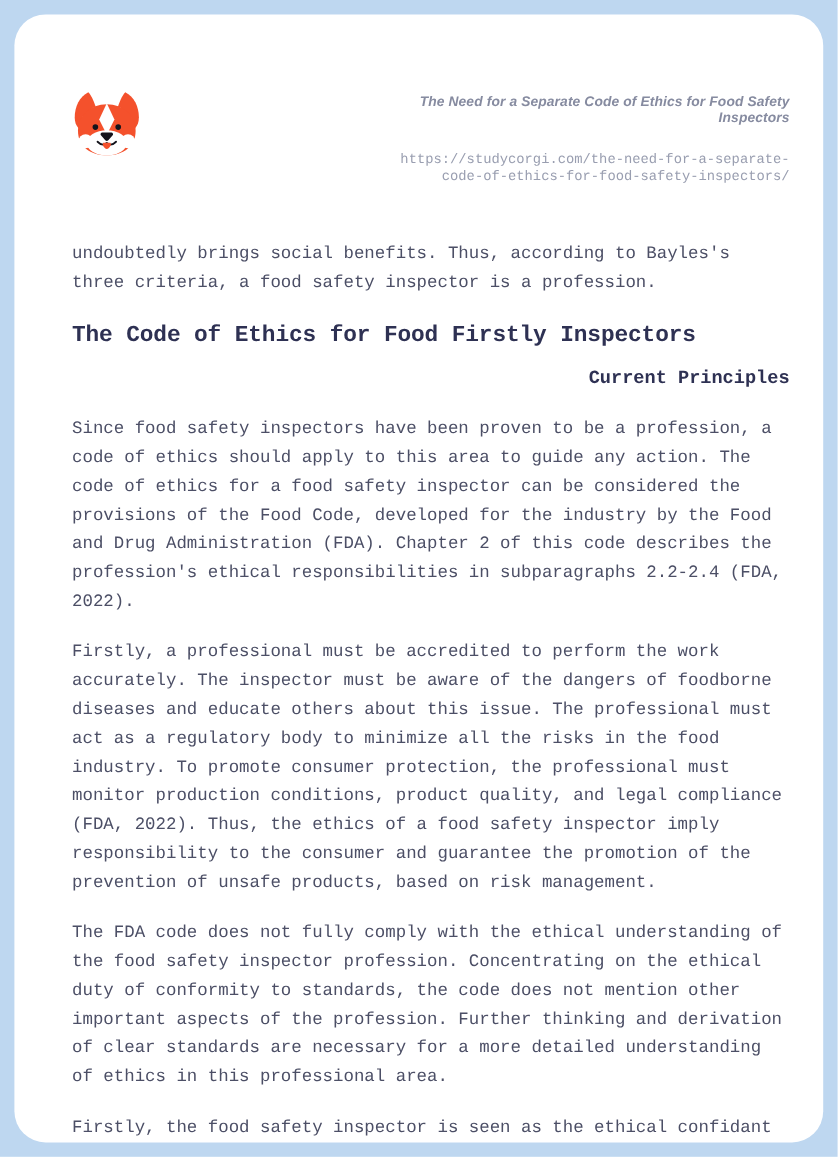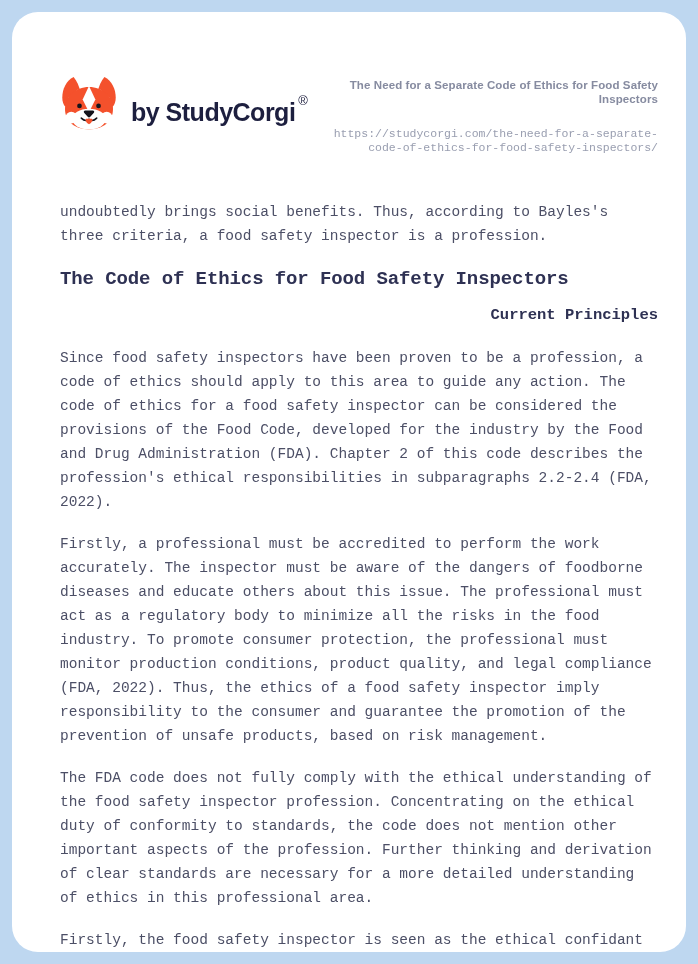--- a/index.html
+++ b/index.html
@@ -54,20 +54,21 @@
     width: 332px;
     text-align: right;
     padding-top: 2px;
   }
   .doc-title {
     font-size: 11.5px;
     font-weight: 700;
     color: #868ba0;
     line-height: 1.25;
     letter-spacing: 0.1px;
+    font-style: italic;
   }
   .doc-url {
     margin-top: 20px;
     font-size: 11.5px;
     font-weight: 400;
     color: #999eb0;
     line-height: 1.2;
     overflow-wrap: break-word;
     font-family: Liberation Mono, monospace;
   }
@@ -128,36 +129,32 @@
           <circle cx="21.5" cy="33" r="2.6" fill="#14141c"></circle>
           <circle cx="42.5" cy="33" r="2.6" fill="#14141c"></circle>
 
           <path d="M27.8 38 h8.4 a1.6 1.6 0 0 1 1.2 2.6 l-4 4.4 a1.9 1.9 0 0 1 -2.8 0 l-4-4.4 a1.6 1.6 0 0 1 1.2 -2.6 Z" fill="#14141c"></path>
 
           <path d="M23.5 46.5 q4.5 4.5 8.5 1.2 q4 3.3 8.5 -1.2" stroke="#14141c" stroke-width="1.7" fill="none" stroke-linecap="round"></path>
 
           <path d="M28.2 49.5 q3.8 7.5 7.6 0 l-0.4 -2.2 h-6.8 Z" fill="#f4512c"></path>
         </svg>
       </span>
-      <span class="brand-wrap">
-        <span class="brand">by StudyCorgi</span>
-        <span class="reg-mark">®</span>
-      </span>
     </div>
 
     <div class="doc-meta">
       <div class="doc-title">The Need for a Separate Code of Ethics for Food Safety Inspectors</div>
       <div class="doc-url">https://studycorgi.com/the-need-for-a-separate-code-of-ethics-for-food-safety-inspectors/</div>
     </div>
 
   </div>
 
   <div class="article">
     <p class="intro">undoubtedly brings social benefits. Thus, according to Bayles's three criteria, a food safety inspector is a profession.</p>
-    <h2>The Code of Ethics for Food Safety Inspectors</h2>
+    <h2>The Code of Ethics for Food Firstly Inspectors</h2>
     <h3>Current Principles</h3>
     <p>Since food safety inspectors have been proven to be a profession, a code of ethics should apply to this area to guide any action. The code of ethics for a food safety inspector can be considered the provisions of the Food Code, developed for the industry by the Food and Drug Administration (FDA). Chapter 2 of this code describes the profession's ethical responsibilities in subparagraphs 2.2-2.4 (FDA, 2022).</p>
     <p>Firstly, a professional must be accredited to perform the work accurately. The inspector must be aware of the dangers of foodborne diseases and educate others about this issue. The professional must act as a regulatory body to minimize all the risks in the food industry. To promote consumer protection, the professional must monitor production conditions, product quality, and legal compliance (FDA, 2022). Thus, the ethics of a food safety inspector imply responsibility to the consumer and guarantee the promotion of the prevention of unsafe products, based on risk management.</p>
     <p>The FDA code does not fully comply with the ethical understanding of the food safety inspector profession. Concentrating on the ethical duty of conformity to standards, the code does not mention other important aspects of the profession. Further thinking and derivation of clear standards are necessary for a more detailed understanding of ethics in this professional area.</p>
     <p>Firstly, the food safety inspector is seen as the ethical confidant of the consumer (Barnes et al., 2022). Ethical responsibilities should include the transparency and effectiveness of methods for providing consumers with quality products (Barnes et al., 2022).</p>
   </div>
 
 </div>
 
 </body></html>

